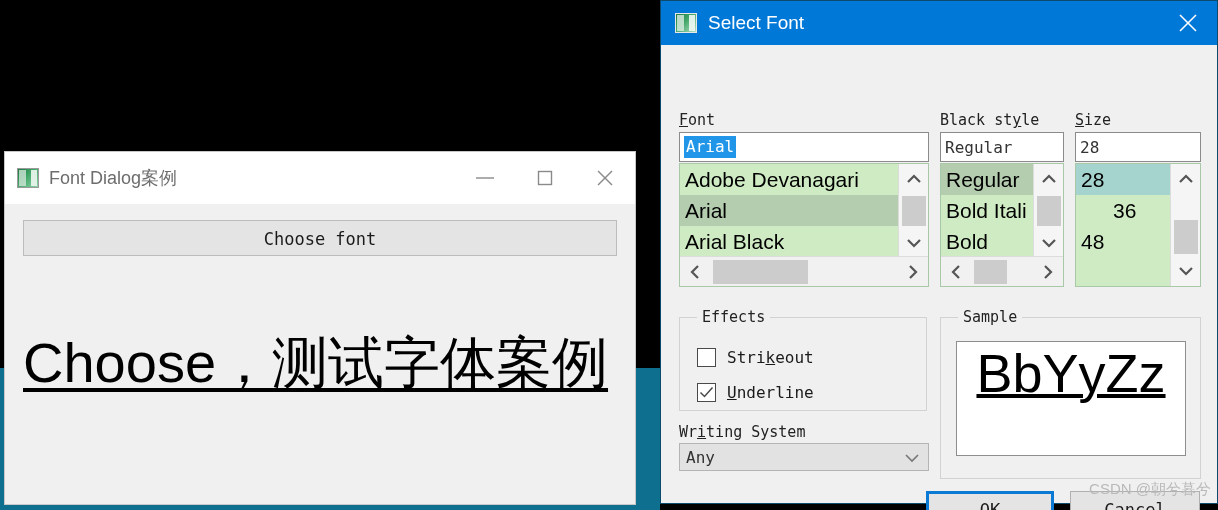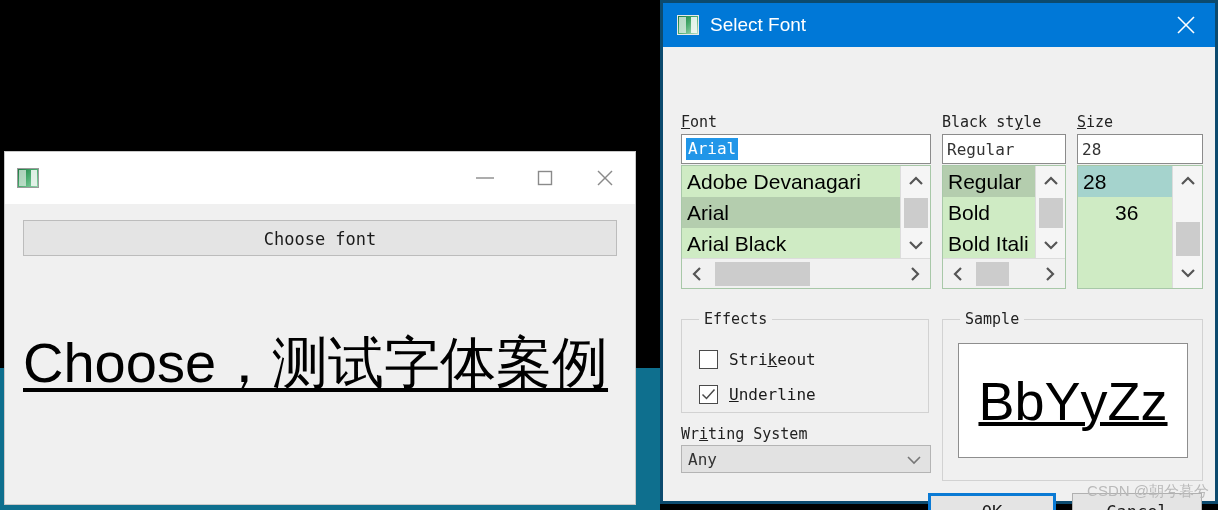--- a/index.html
+++ b/index.html
@@ -46,21 +46,21 @@
     position:absolute;left:18px;top:130px;
     font-family:"Liberation Sans",sans-serif;
     font-size:56px;line-height:1.05;color:#000;
     text-decoration:underline;text-decoration-thickness:4px;text-underline-offset:6px;
     white-space:nowrap;
   }
 
   
   #font-dialog{
     position:absolute;left:660px;top:0;width:558px;height:504px;
-    background:#f0f0f0;border:3px solid #0c4a6e;box-sizing:border-box;
+    background:#f0f0f0;border:1px solid #0c4a6e;box-sizing:border-box;
   }
   #dlg-titlebar{
     height:44px;background:#0078d7;display:flex;align-items:center;
     padding-left:14px;box-sizing:border-box;
   }
   #dlg-icon{
     width:22px;height:20px;flex:none;margin-right:11px;position:relative;
     background:linear-gradient(135deg,#1d7a42 0%,#44a86a 45%,#b6e0c6 100%);
     border:1px solid #e8e8e8;box-sizing:border-box;
   }
@@ -121,21 +121,21 @@
 
   #ws-select{
     position:absolute;background:#e2e2e2;border:1px solid #b4b4b4;box-sizing:border-box;
     display:flex;align-items:center;padding:0 8px 0 6px;
     font-family:"DejaVu Sans Mono",monospace;font-size:16px;color:#333;
   }
   #ws-select .arrow{margin-left:auto;}
 
   #sample-box{
     position:absolute;background:#fff;border:1px solid #8e8e8e;box-sizing:border-box;
-    display:flex;align-items:center;justify-content:center;overflow:hidden;
+    display:flex;align-items:flex-start;justify-content:center;overflow:hidden;
   }
   #sample-text{
     font-family:"Liberation Sans",sans-serif;font-size:54px;color:#000;
     text-decoration:underline;text-decoration-thickness:4px;text-underline-offset:2px;
   }
 
   .dlg-btn{
     position:absolute;box-sizing:border-box;background:#e4e4e4;border:1px solid #b0b0b0;
     display:flex;align-items:center;justify-content:center;
     font-family:"DejaVu Sans Mono",monospace;font-size:17px;color:#1a1a1a;
@@ -151,20 +151,21 @@
 <body>
 
 <div id="desktop">
   <div id="teal-band"></div>
 </div>
 
 <div id="app-window">
 
   <div id="app-titlebar">
     <div id="app-icon"></div>
+    <div id="app-title">Font Dialog案例</div>
     <div class="win-btns">
       <div class="win-btn">
         <svg width="22" height="12" viewBox="0 0 22 12">
             <line x1="2" y1="6" x2="20" y2="6" stroke="#8a8a8a" stroke-width="1.4"></line>
           </svg>
       </div>
       <div class="win-btn">
         <svg width="18" height="18" viewBox="0 0 18 18">
             <rect x="2.5" y="2.5" width="13" height="13" fill="none" stroke="#8a8a8a" stroke-width="1.4"></rect>
           </svg>
@@ -243,22 +244,22 @@
     <div class="grp-label" style="left:279px;top:66px;">
       <span>Black st</span><u>y</u><span>le</span>
     </div>
     <div class="combo-input" style="left:279px;top:87px;width:124px;height:30px;">
       <span>Regular</span>
     </div>
 
     <div class="listbox" style="left:279px;top:118px;width:124px;height:124px;">
       <div class="list-items" style="width:92px;height:94px;">
         <div class="list-item sel-green" style="height:31px;">Regular</div>
+        <div class="list-item" style="height:31px;">Bold Itali</div>
         <div class="list-item" style="height:31px;">Bold</div>
-        <div class="list-item" style="height:31px;">Bold Itali</div>
       </div>
       <div class="vsb" style="right:0;top:0;height:94px;">
         <div class="vsb-arrow">
           <svg width="16" height="12" viewBox="0 0 16 12">
               <polyline class="chev" points="2,9 8,3 14,9"></polyline>
             </svg>
         </div>
         <div class="vsb-thumb" style="top:32px;height:30px;"></div>
         <div class="vsb-arrow" style="position:absolute;bottom:0;width:30px;">
           <svg width="16" height="12" viewBox="0 0 16 12">
@@ -285,20 +286,21 @@
       <u>S</u><span>ize</span>
     </div>
     <div class="combo-input" style="left:414px;top:87px;width:126px;height:30px;">
       <span>28</span>
     </div>
 
     <div class="listbox" style="left:414px;top:118px;width:126px;height:124px;">
       <div class="list-items" style="width:94px;height:122px;">
         <div class="list-item sel-teal" style="height:31px;">28</div>
         <div class="list-item" style="height:31px;padding-left:37px;">36</div>
+        <div class="list-item" style="height:31px;">48</div>
       </div>
       <div class="vsb" style="right:0;top:0;height:122px;">
         <div class="vsb-arrow">
           <svg width="16" height="12" viewBox="0 0 16 12">
               <polyline class="chev" points="2,9 8,3 14,9"></polyline>
             </svg>
         </div>
         <div class="vsb-thumb" style="top:56px;height:34px;"></div>
         <div class="vsb-arrow" style="position:absolute;bottom:0;width:30px;">
           <svg width="16" height="12" viewBox="0 0 16 12">

